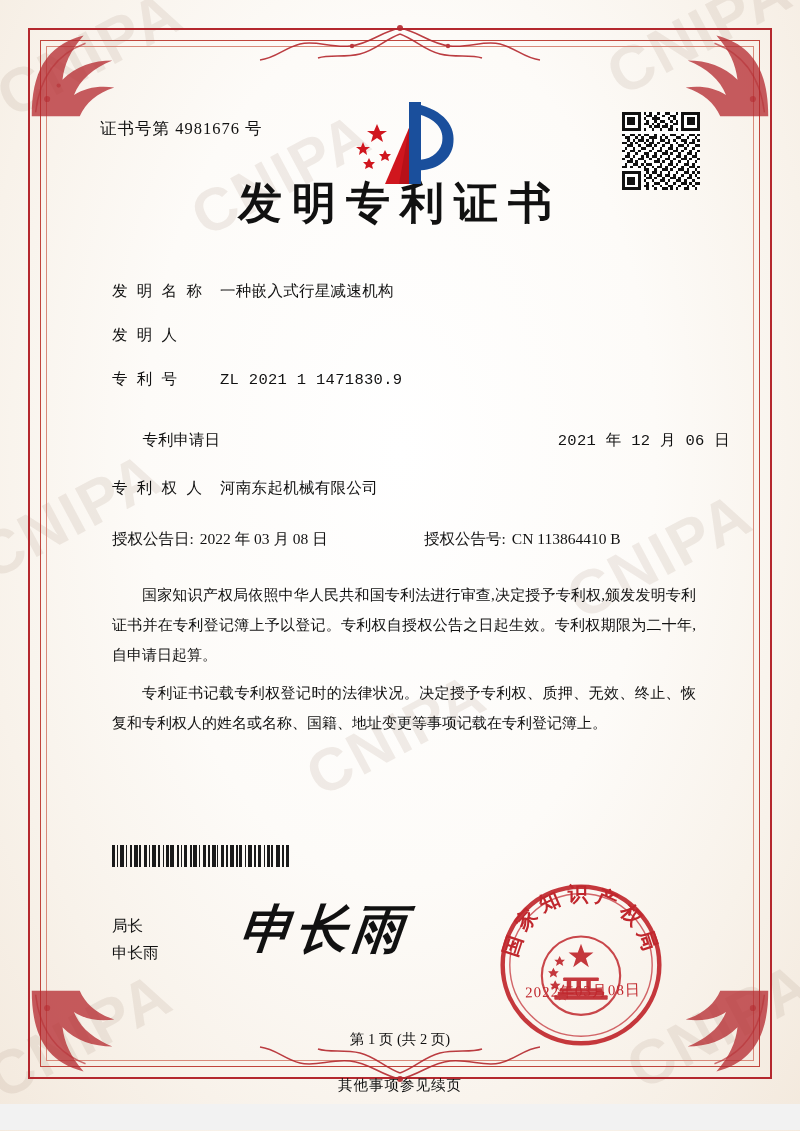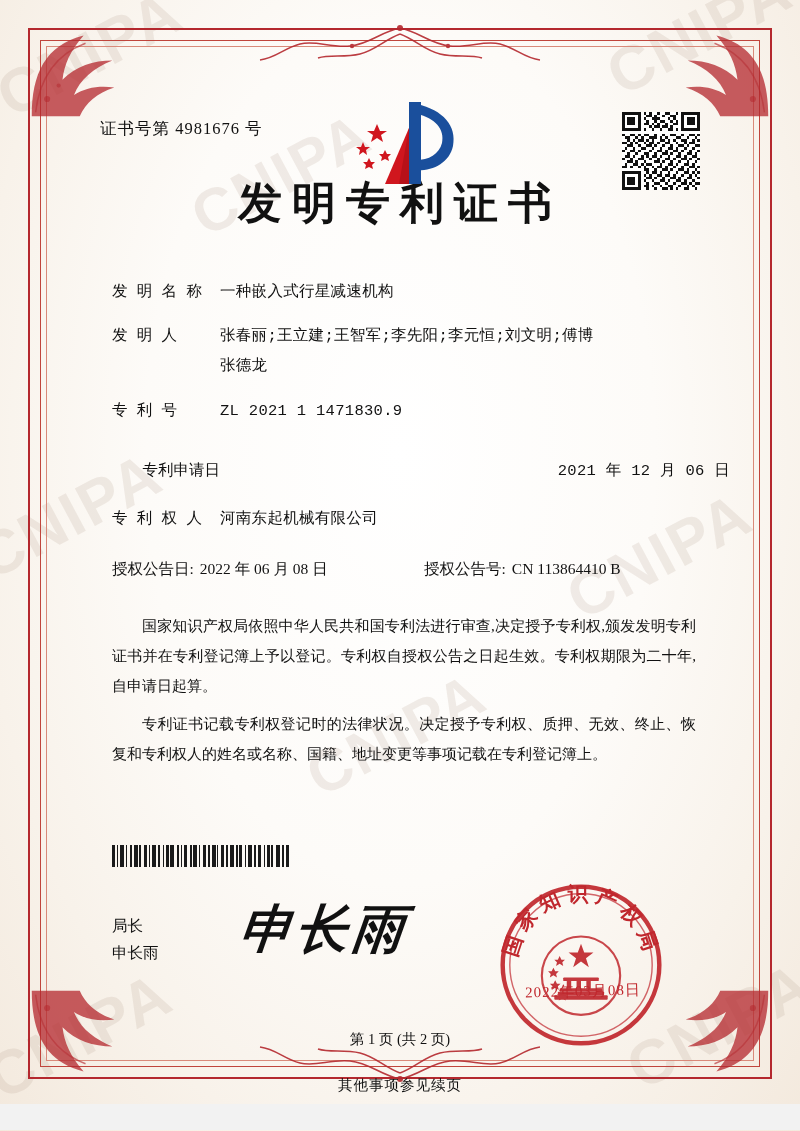--- a/index.html
+++ b/index.html
@@ -565,24 +565,20 @@
 
     <div class="fields">
 
       <div class="frow">
         <div class="flabel">发 明 名 称</div>
         <div class="fvalue">一种嵌入式行星减速机构</div>
       </div>
 
       <div class="frow">
         <div class="flabel">发 明 人</div>
-        <div class="fvalue">
-          <span>张春丽;王立建;王智军;李先阳;李元恒;刘文明;傅博</span>
-          <span class="line2">张德龙</span>
-        </div>
       </div>
 
       <div class="frow">
         <div class="flabel">专 利 号</div>
         <div class="fvalue">ZL 2021 1 1471830.9</div>
       </div>
 
       <div class="frow" style="margin-top:30px;text-align:right;">
         <div class="flabel">专利申请日</div>
         <div class="fvalue">2021 年 12 月 06 日</div>
@@ -590,21 +586,21 @@
 
       <div class="frow" style="margin-top:18px;">
         <div class="flabel">专 利 权 人</div>
         <div class="fvalue">河南东起机械有限公司</div>
       </div>
 
 
       <div class="inline-pair" style="margin-top:20px;">
         <div class="seg1">
           <span class="seg-label">授权公告日:</span>
-          <span class="seg-value">2022 年 06 月 08 日</span>
+          <span class="seg-value">2022 年 03 月 08 日</span>
         </div>
         <div class="seg2">
           <span class="seg-label">授权公告号:</span>
           <span class="seg-value">CN 113864410 B</span>
         </div>
       </div>
 
     </div>
 
     <div class="paras">

